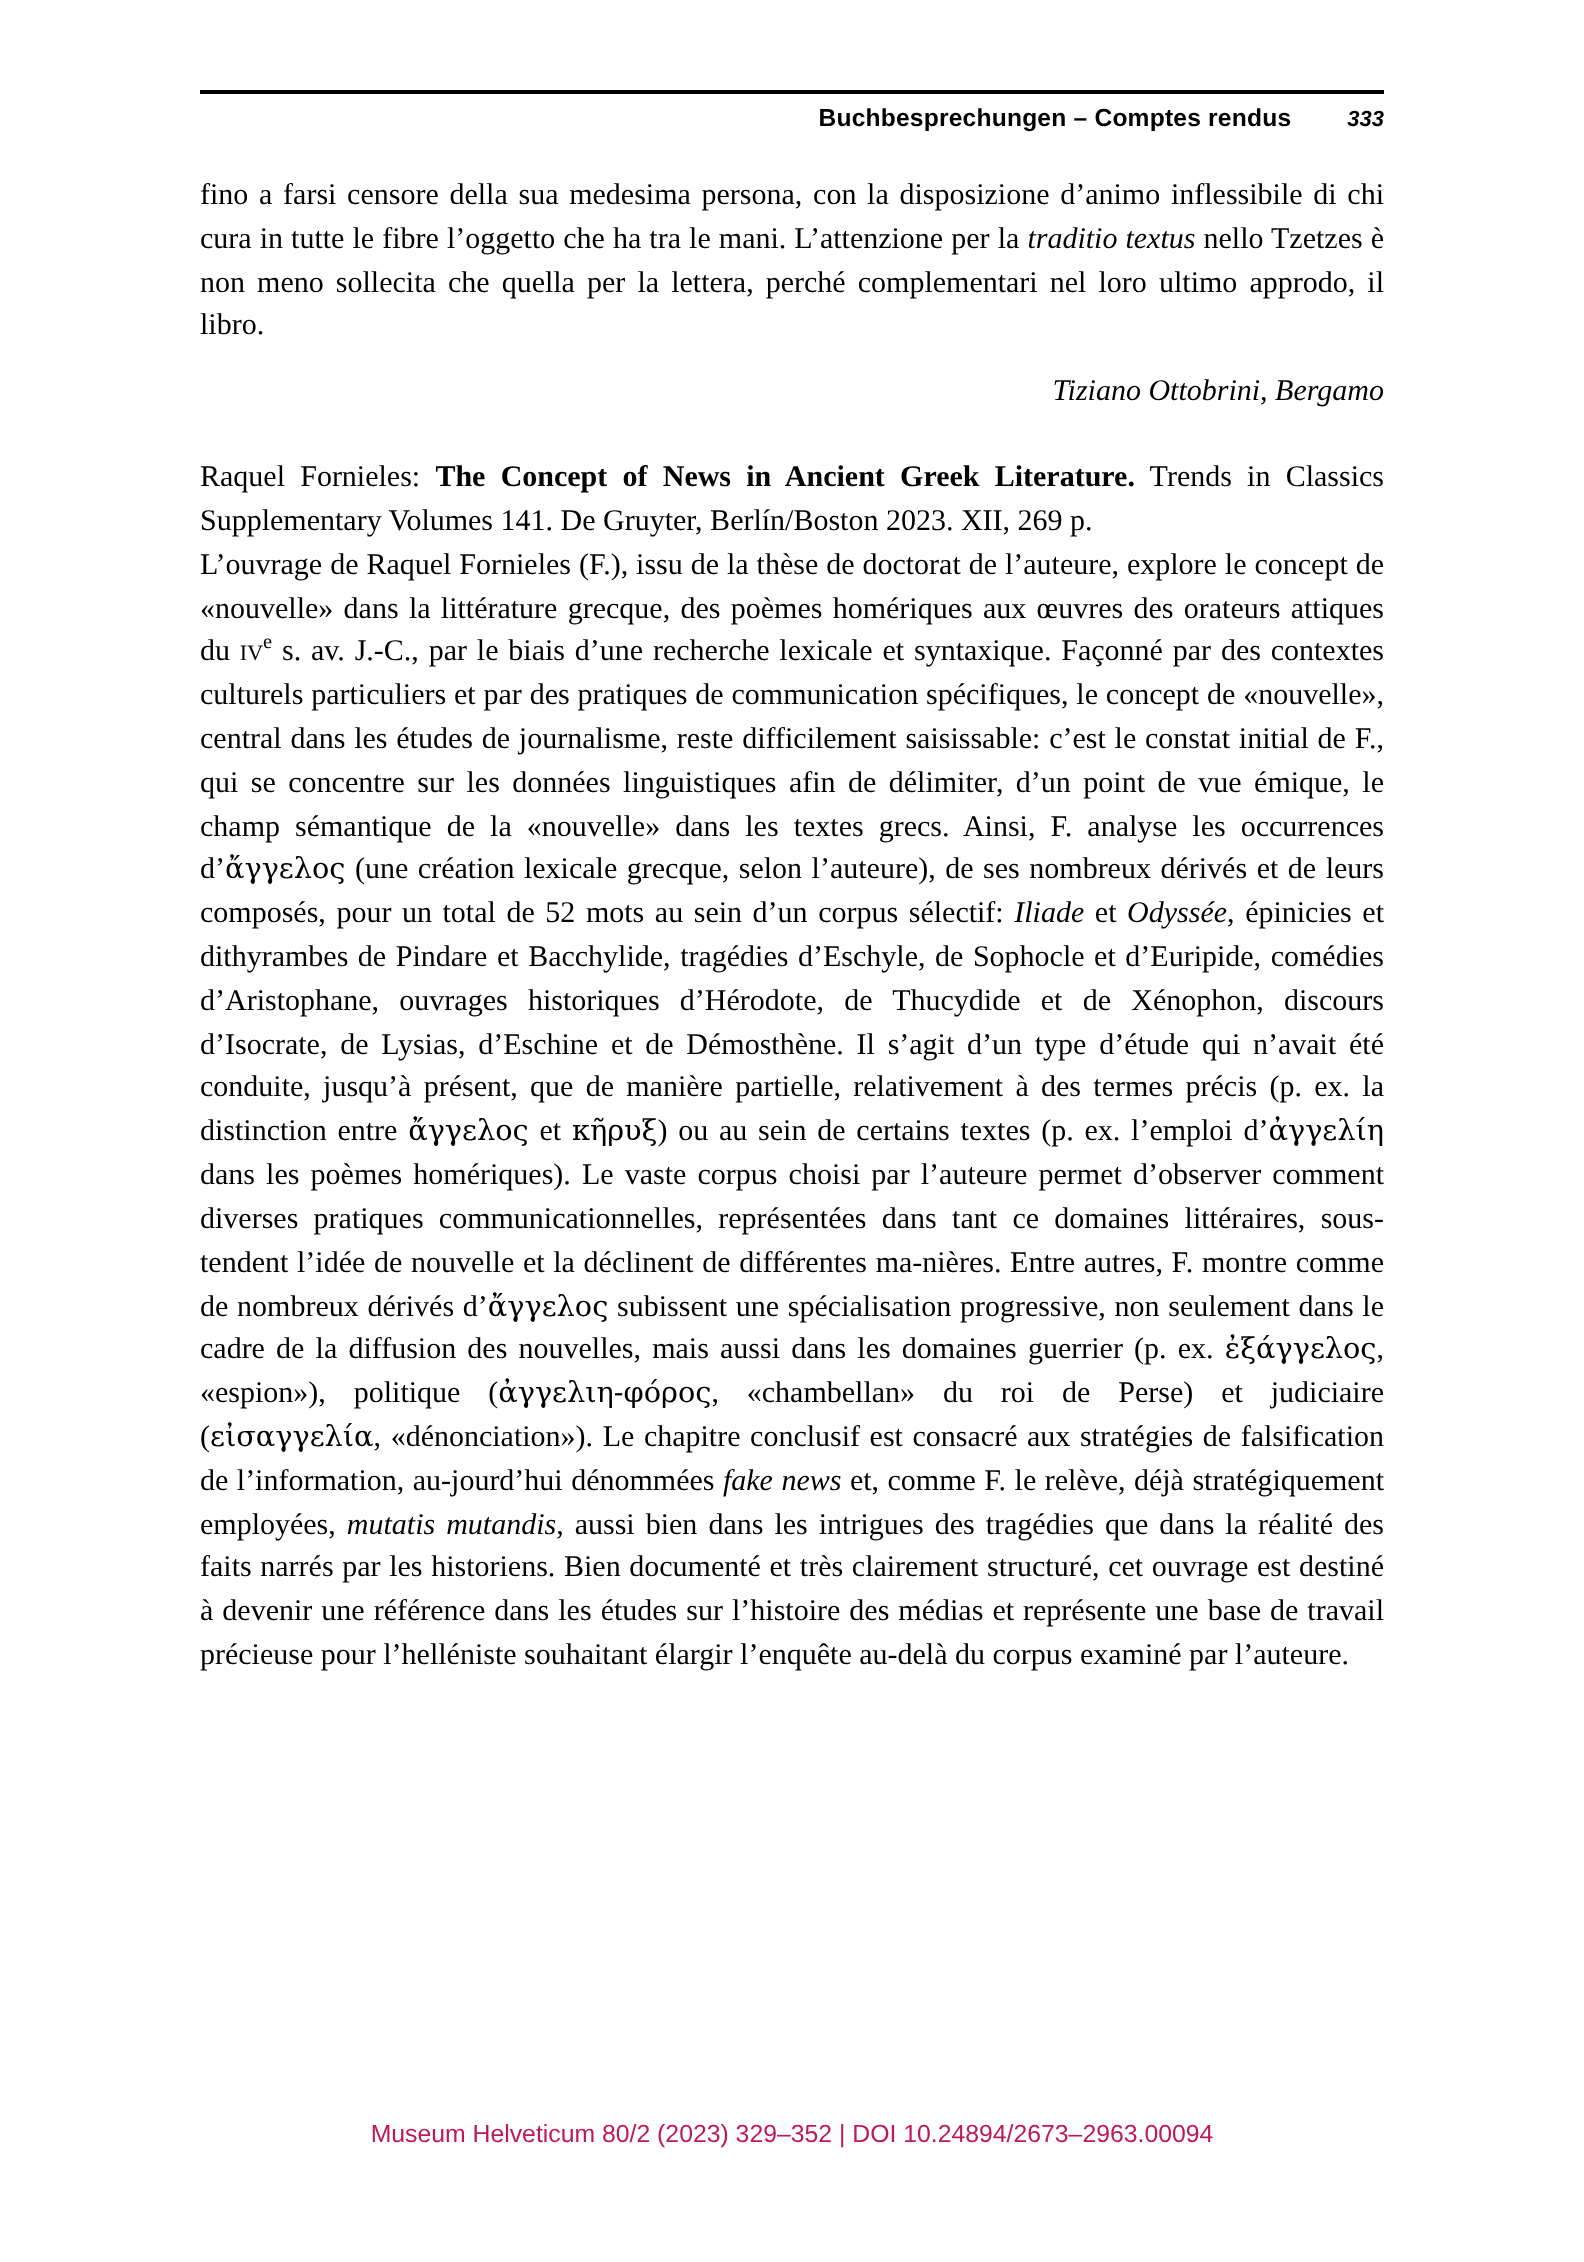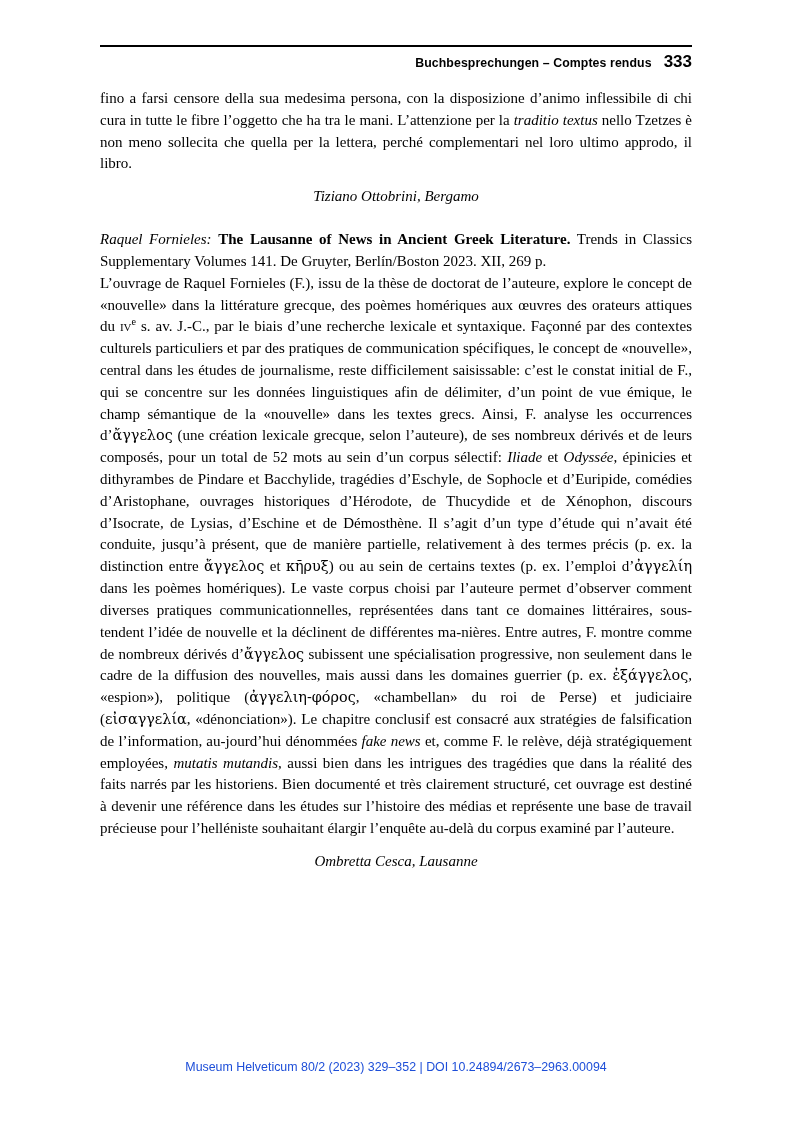--- a/index.html
+++ b/index.html
@@ -33,54 +33,54 @@
     justify-content: flex-end;
     align-items: baseline;
     font-family: "Liberation Sans", sans-serif;
   }
   .running-head .rh-title {
     font-size: 12.3px;
     font-weight: bold;
     letter-spacing: 0.1px;
   }
   .running-head .rh-page {
-    font-size: 17px;
+    font-size: 11px;
     font-weight: bold;
-    margin-left: 12px;
+    margin-left: 28px;
+    font-style: italic;
   }
   .content {
     position: absolute;
     left: 100px;
     top: 88px;
     width: 592px;
     font-size: 15px;
     line-height: 1.455;
     text-align: justify;
     text-justify: inter-word;
     hyphens: manual;
   }
   p {
     margin: 0;
   }
   .p-indent {
     text-indent: 30px;
   }
   .sig {
-    text-align: center;
+    text-align: right;
     font-style: italic;
     margin-top: 11px;
   }
   .block-gap {
     height: 21px;
   }
   .review-head {
     margin-bottom: 0;
   }
   .review-head .auth {
-    font-style: italic;
     margin-top: 23px;
   }
   .review-head .title {
     font-weight: bold;
   }
   .it { font-style: italic; }
   .sc-small {
     font-variant: small-caps;
   }
   sup {
@@ -89,21 +89,21 @@
     line-height: 0;
   }
   .footer {
     position: absolute;
     left: 100px;
     top: 1060px;
     width: 592px;
     text-align: center;
     font-family: "Liberation Sans", sans-serif;
     font-size: 12.4px;
-    color: #1d4ed8;
+    color: #be185d;
   }
   .grk { font-family: "DejaVu Serif", serif; font-size: 0.96em; }
 </style>
 </head>
 <body>
 
 <div class="page">
 
   <div class="running-head">
     <span class="rh-title">Buchbesprechungen – Comptes rendus</span>
@@ -112,25 +112,24 @@
 
   <div class="content">
 
     <p><span>fino a farsi censore della sua medesima persona, con la disposizione d’animo inflessibile di chi cura in tutte le fibre l’oggetto che ha tra le mani. L’attenzione per la </span><span class="it">traditio textus</span><span> nello Tzetzes è non meno sollecita che quella per la lettera, perché complementari nel loro ultimo approdo, il libro.</span></p>
 
 
     <p class="sig">Tiziano Ottobrini, Bergamo</p>
 
     <div class="block-gap"></div>
 
-    <p class="review-head"><span class="auth">Raquel Fornieles:</span> <span class="title">The Lausanne of News in Ancient Greek Literature.</span><span> Trends in Classics Supplementary Volumes 141. De Gruyter, Berlín/Boston 2023. XII, 269 p.</span></p>
+    <p class="review-head"><span class="auth">Raquel Fornieles:</span> <span class="title">The Concept of News in Ancient Greek Literature.</span><span> Trends in Classics Supplementary Volumes 141. De Gruyter, Berlín/Boston 2023. XII, 269 p.</span></p>
 
     <p><span>L’ouvrage de Raquel Fornieles (F.), issu de la thèse de doctorat de l’auteure, explore le concept de «nouvelle» dans la littérature grecque, des poèmes homériques aux œuvres des orateurs attiques du </span><span class="sc-small">iv</span><sup>e</sup><span> s. av. J.-C., par le biais d’une recherche lexicale et syntaxique. Façonné par des contextes culturels particuliers et par des pratiques de communication spécifiques, le concept de «nouvelle», central dans les études de journalisme, reste difficilement saisissable: c’est le constat initial de F., qui se concentre sur les données linguistiques afin de délimiter, d’un point de vue émique, le champ sémantique de la «nouvelle» dans les textes grecs. Ainsi, F. analyse les occurrences d’</span><span class="grk">ἄγγελος</span><span> (une création lexicale grecque, selon l’auteure), de ses nombreux dérivés et de leurs composés, pour un total de 52 mots au sein d’un corpus sélectif: </span><span class="it">Iliade</span><span> et </span><span class="it">Odyssée</span><span>, épinicies et dithyrambes de Pindare et Bacchylide, tragédies d’Eschyle, de Sophocle et d’Euripide, comédies d’Aristophane, ouvrages historiques d’Hérodote, de Thucydide et de Xénophon, discours d’Isocrate, de Lysias, d’Eschine et de Démosthène. Il s’agit d’un type d’étude qui n’avait été conduite, jusqu’à présent, que de manière partielle, relativement à des termes précis (p. ex. la distinction entre </span><span class="grk">ἄγγελος</span><span> et </span><span class="grk">κῆρυξ</span><span>) ou au sein de certains textes (p. ex. l’emploi d’</span><span class="grk">ἀγγελίη</span><span> dans les poèmes homériques). Le vaste corpus choisi par l’auteure permet d’observer comment diverses pratiques communicationnelles, représentées dans tant ce domaines littéraires, sous-tendent l’idée de nouvelle et la déclinent de différentes ma-nières. Entre autres, F. montre comme de nombreux dérivés d’</span><span class="grk">ἄγγελος</span><span> subissent une spécialisation progressive, non seulement dans le cadre de la diffusion des nouvelles, mais aussi dans les domaines guerrier (p. ex. </span><span class="grk">ἐξάγγελος</span><span>, «espion»), politique (</span><span class="grk">ἀγγελιη-φόρος</span><span>, «chambellan» du roi de Perse) et judiciaire (</span><span class="grk">εἰσαγγελία</span><span>, «dénonciation»). Le chapitre conclusif est consacré aux stratégies de falsification de l’information, au-jourd’hui dénommées </span><span class="it">fake news</span><span> et, comme F. le relève, déjà stratégiquement employées, </span><span class="it">mutatis mutandis</span><span>, aussi bien dans les intrigues des tragédies que dans la réalité des faits narrés par les historiens. Bien documenté et très clairement structuré, cet ouvrage est destiné à devenir une référence dans les études sur l’histoire des médias et représente une base de travail précieuse pour l’helléniste souhaitant élargir l’enquête au-delà du corpus examiné par l’auteure.</span></p>
 
-    <p class="sig">Ombretta Cesca, Lausanne</p>
 
     <div class="block-gap"></div>
 
 
 
   </div>
 
   <div class="footer">Museum Helveticum 80/2 (2023) 329–352 | DOI 10.24894/2673–2963.00094</div>
 
 </div>

